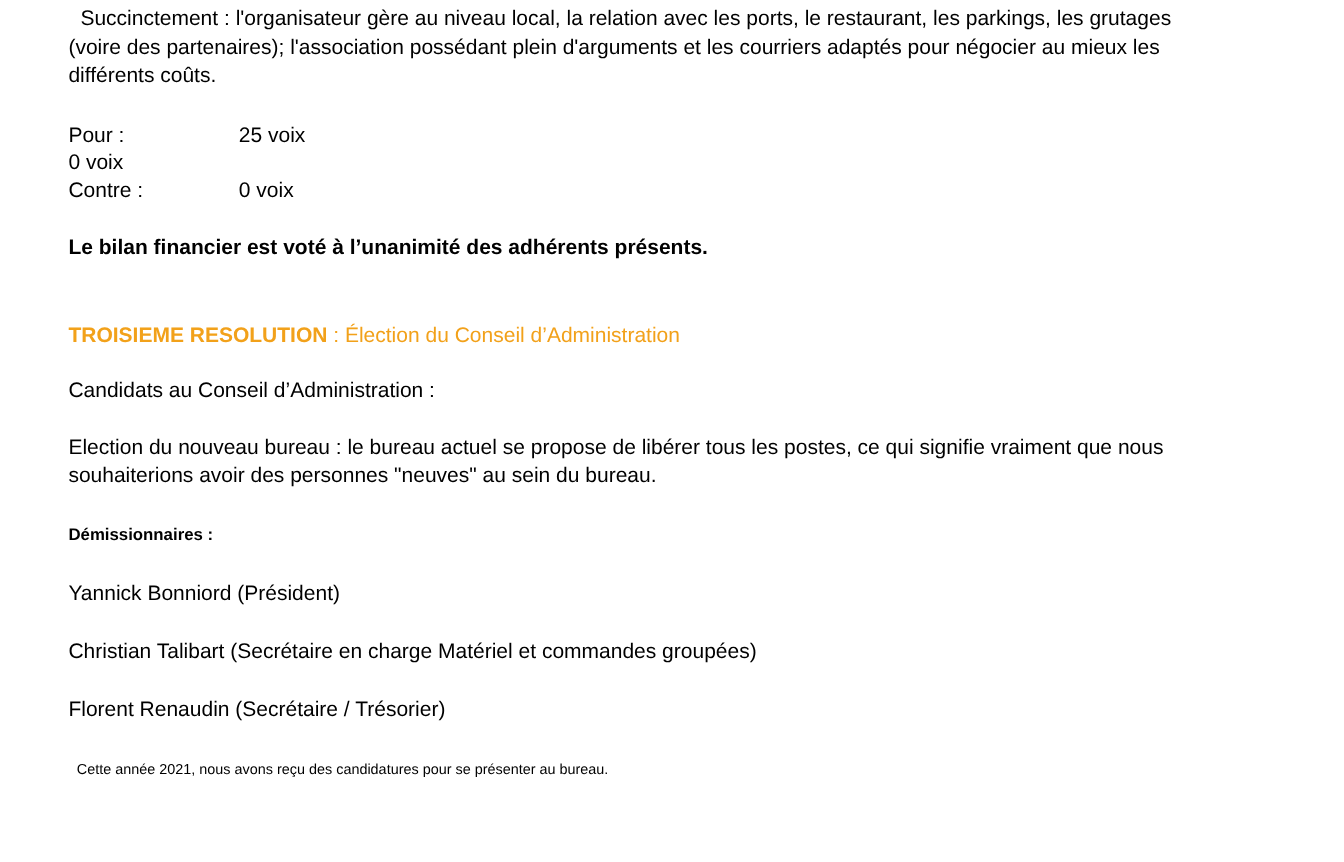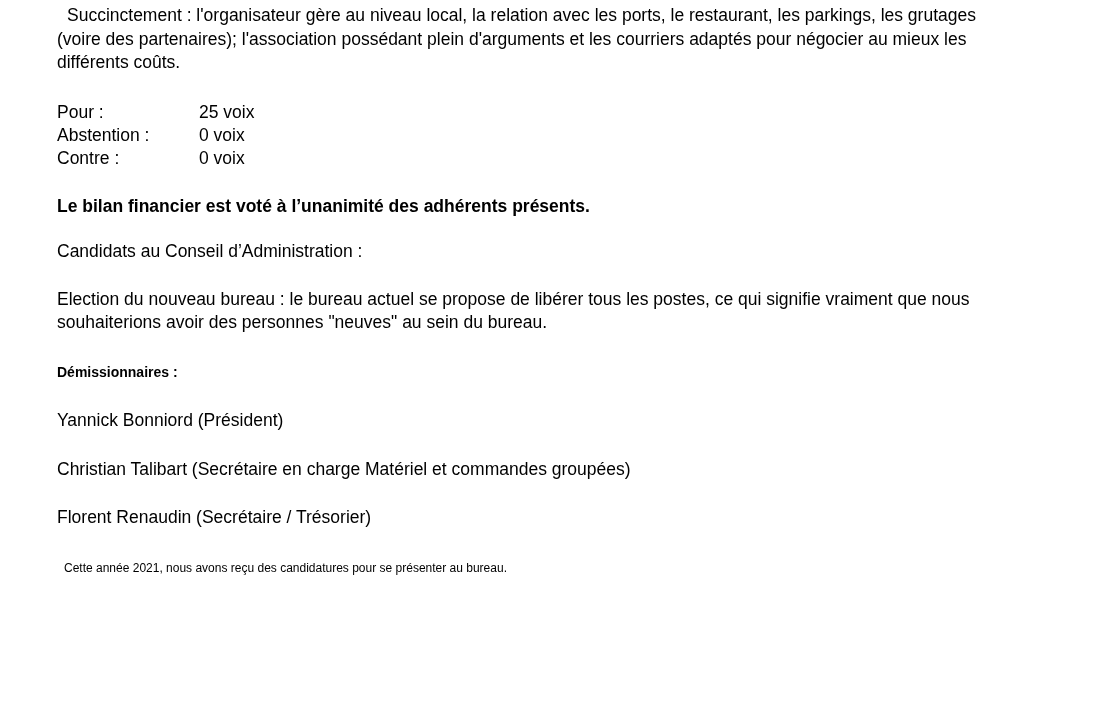--- a/index.html
+++ b/index.html
@@ -101,31 +101,33 @@
   <div class="content">
 
     <p class="para-intro">Succinctement : l'organisateur gère au niveau local, la relation avec les ports, le restaurant, les parkings, les grutages (voire des partenaires); l'association possédant plein d'arguments et les courriers adaptés pour négocier au mieux les différents coûts.</p>
 
     <div class="vote-block">
       <div class="vote-row">
         <span class="vote-label">Pour :</span>
         <span class="vote-value">25 voix</span>
       </div>
       <div class="vote-row">
-        <span class="vote-label">Abstention :</span>
         <span class="vote-value">0 voix</span>
       </div>
       <div class="vote-row">
         <span class="vote-label">Contre :</span>
         <span class="vote-value">0 voix</span>
       </div>
     </div>
 
     <p class="bold-statement">Le bilan financier est voté à l’unanimité des adhérents présents.</p>
 
+    <p class="resolution">
+      <span class="resolution-title">TROISIEME RESOLUTION</span><span class="resolution-rest"> : Élection du Conseil d’Administration</span>
+    </p>
 
     <p class="spaced">Candidats au Conseil d’Administration :</p>
 
     <p class="spaced-tight">Election du nouveau bureau : le bureau actuel se propose de libérer tous les postes, ce qui signifie vraiment que nous souhaiterions avoir des personnes "neuves" au sein du bureau.</p>
 
     <p class="bold-label">Démissionnaires :</p>
 
     <p class="name-line">Yannick Bonniord (Président)</p>
     <p class="name-line">Christian Talibart (Secrétaire en charge Matériel et commandes groupées)</p>
     <p class="name-line">Florent Renaudin (Secrétaire / Trésorier)</p>

